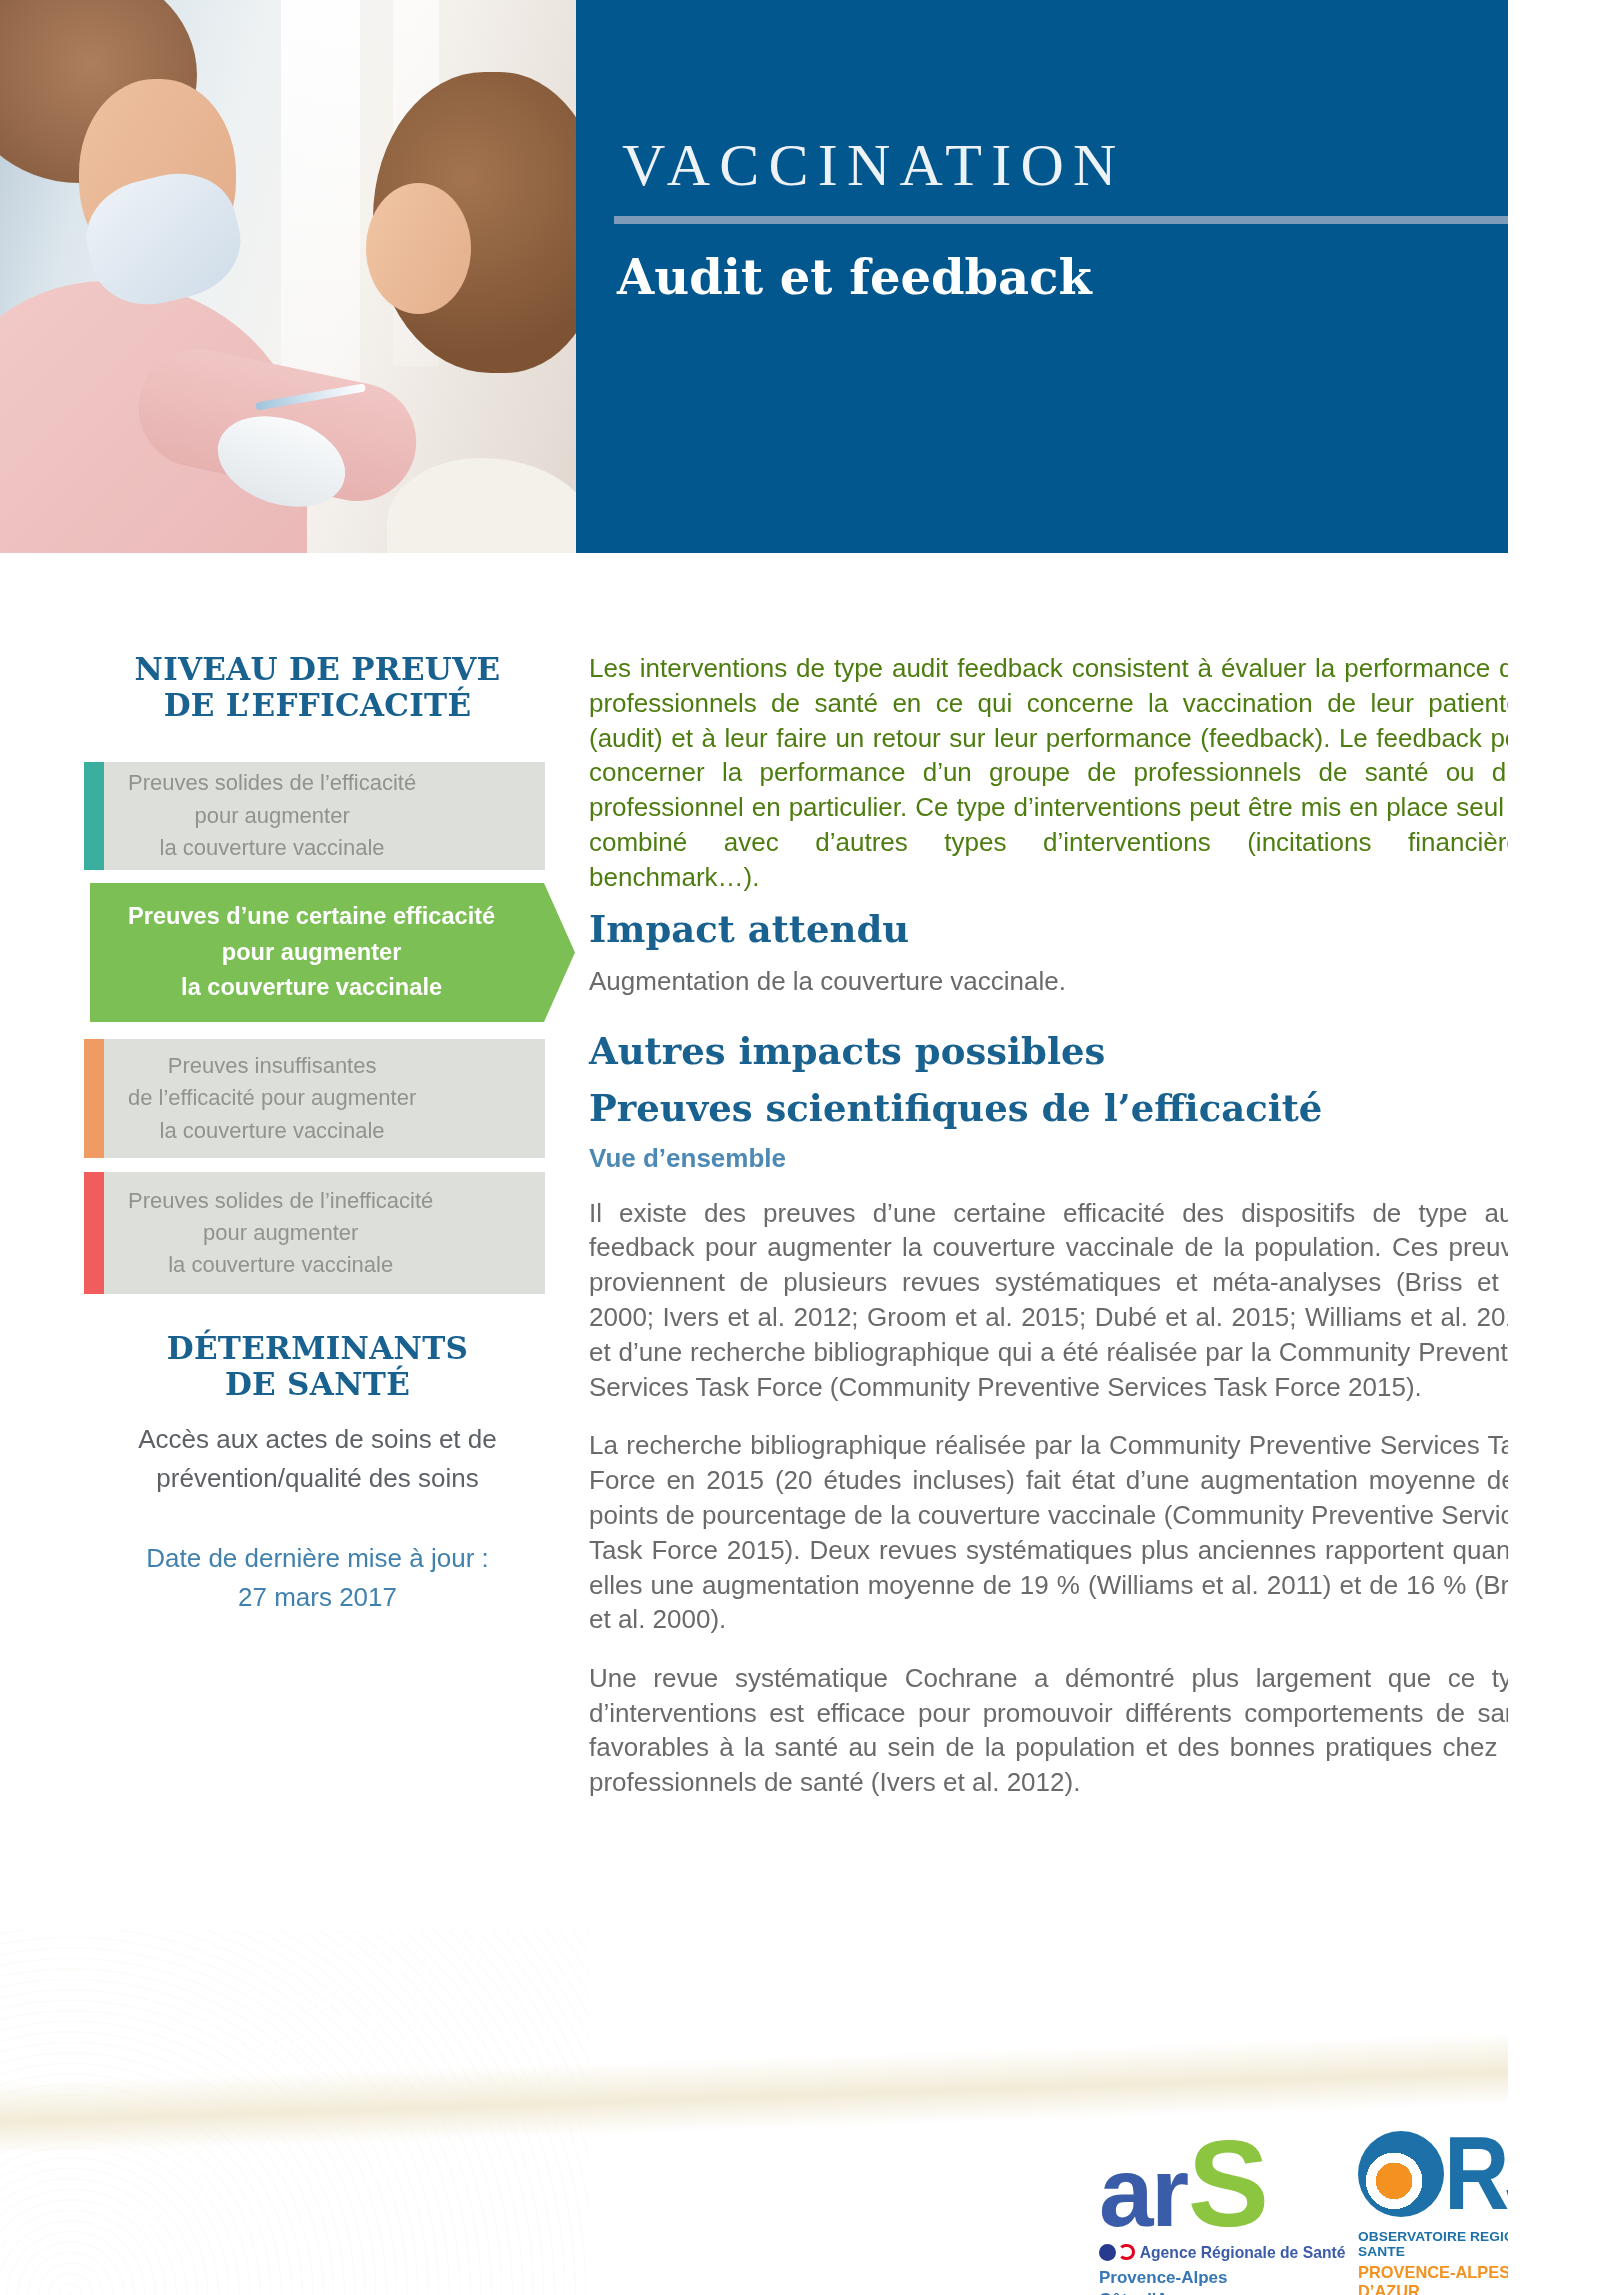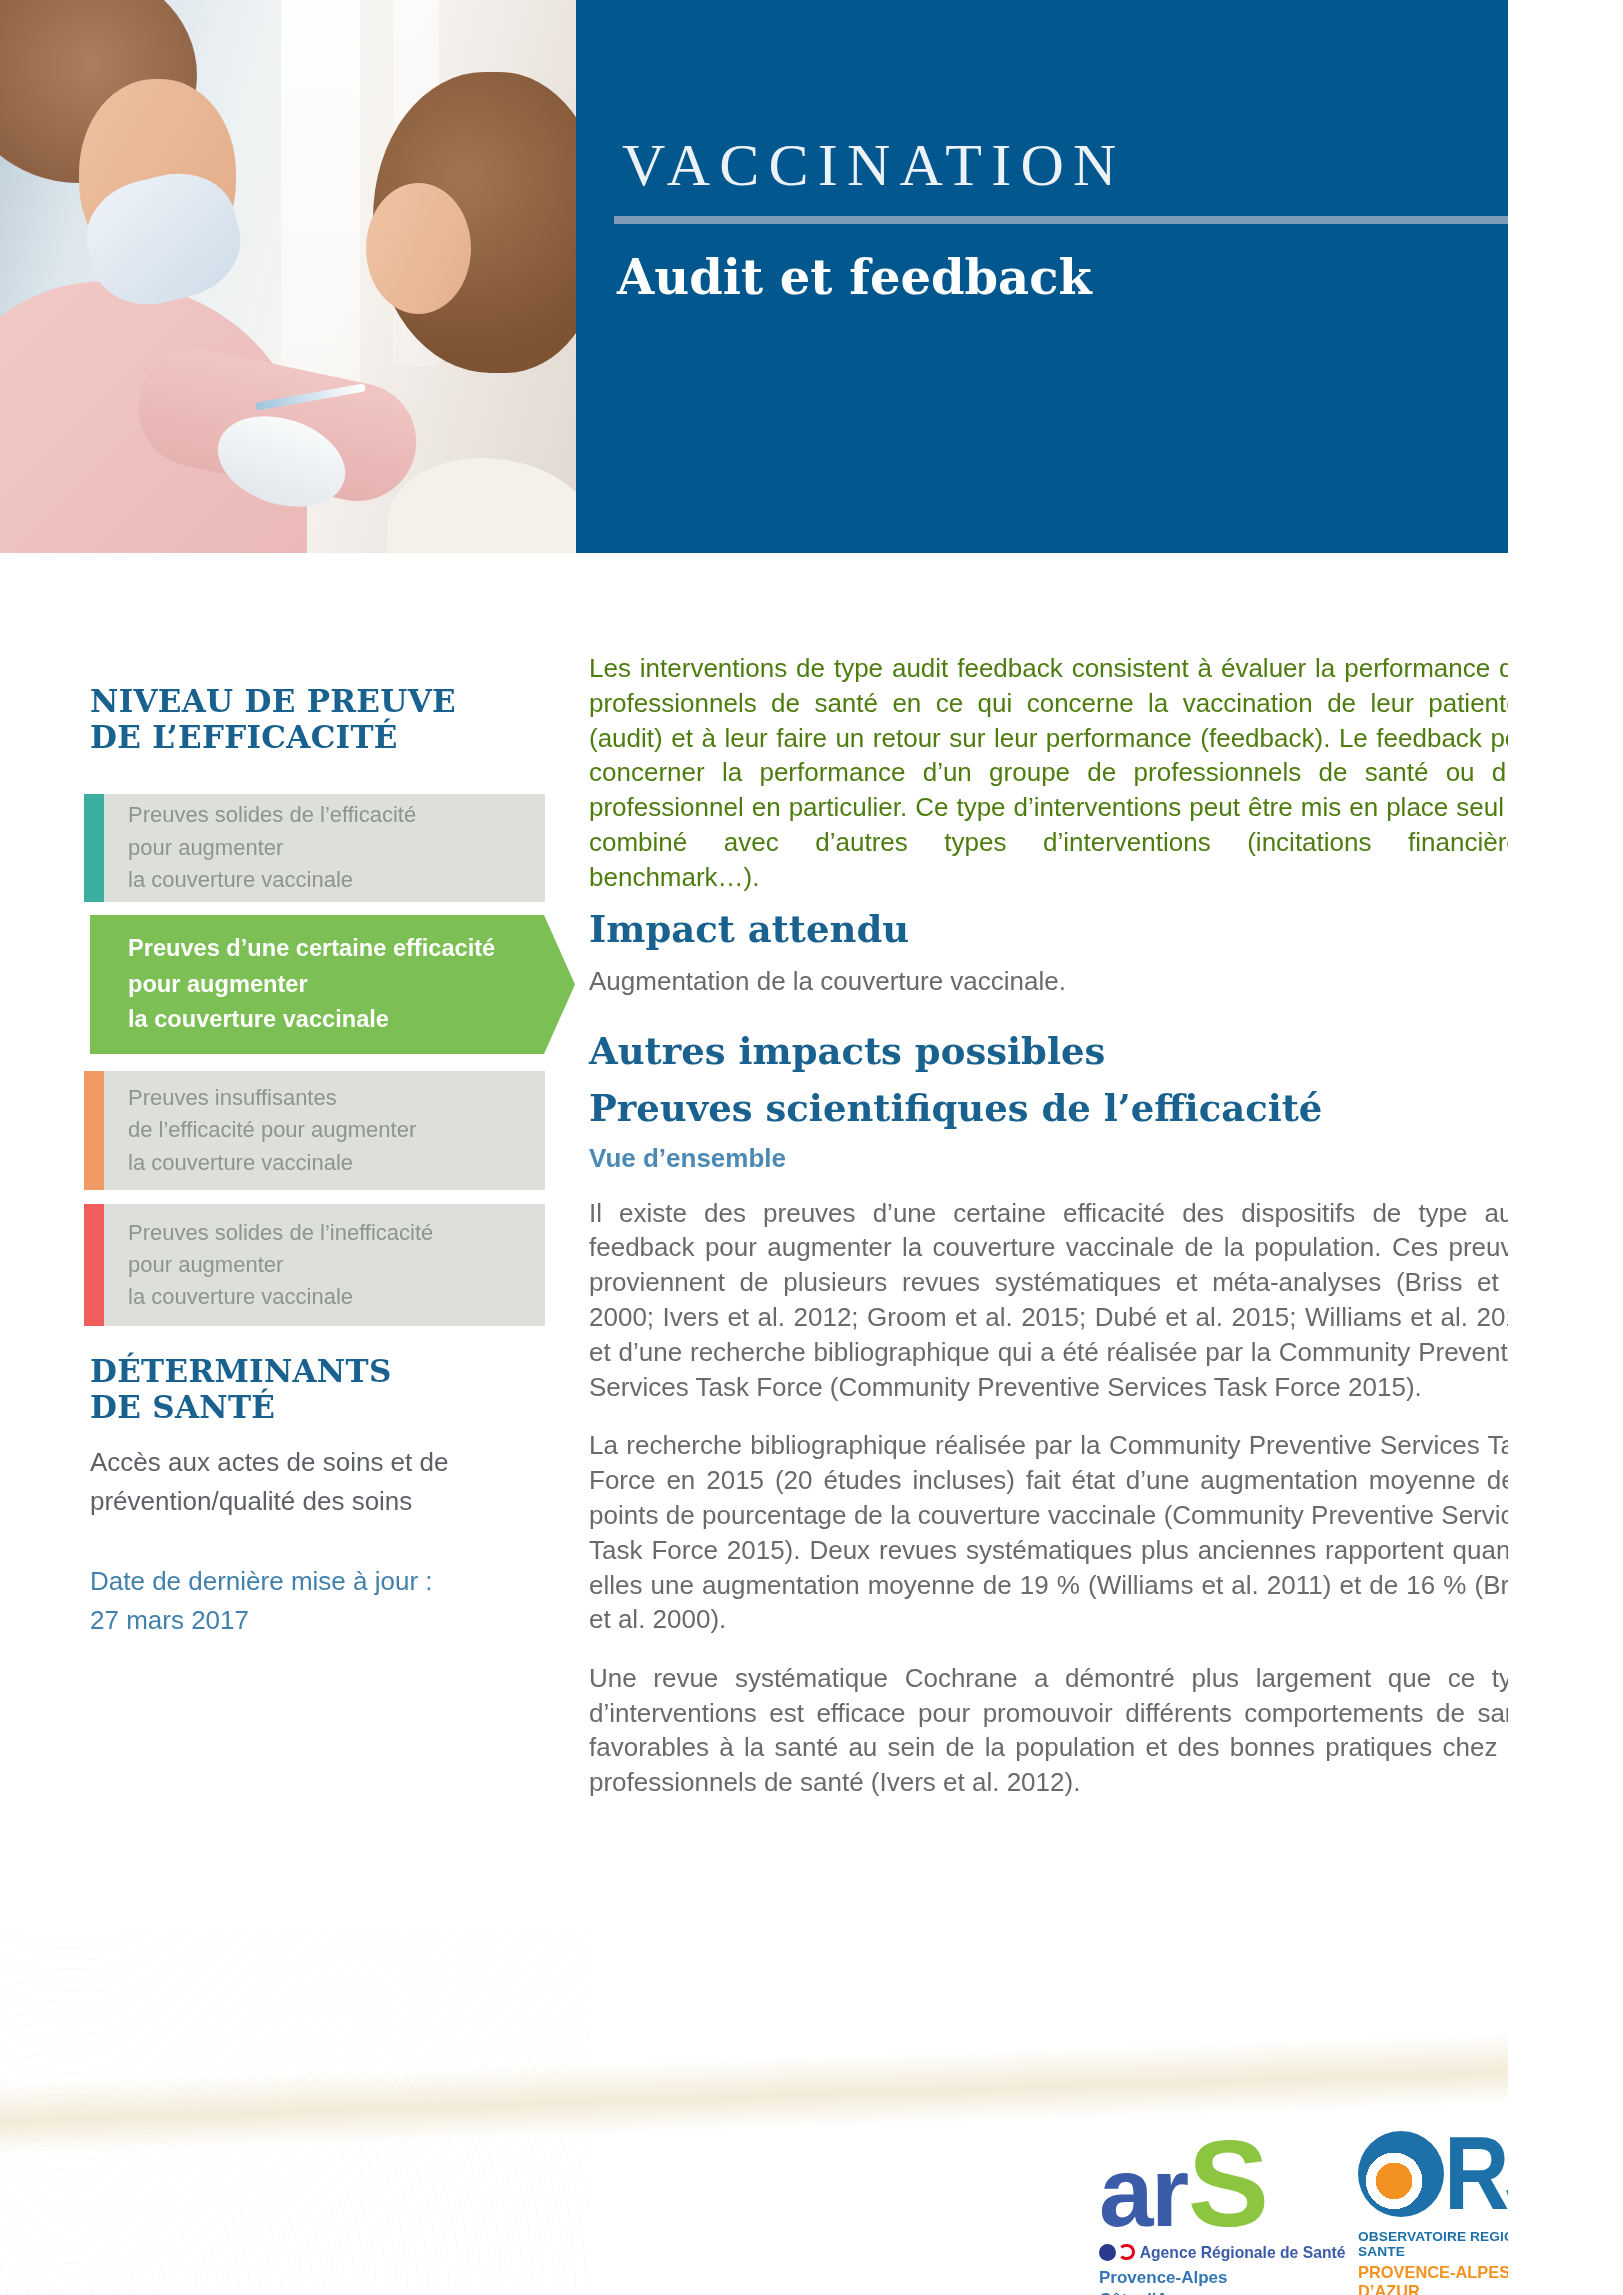--- a/index.html
+++ b/index.html
@@ -34,25 +34,25 @@
   .girl-shirt{position:absolute;right:-19.6px;top:458px;width:209px;height:144px;border-radius:45% 55% 0 0;
       background:#f4f0ea;}
   .hero-banner{position:absolute;left:576px;top:0;width:1047px;height:553px;background:#02588e;}
   .kicker{position:absolute;left:46px;top:131px;font-family:"Liberation Serif",serif;
       font-weight:400;font-size:60px;letter-spacing:9.2px;color:#edf2f6;}
   .title-rule{position:absolute;left:38px;top:216px;width:941px;height:7.9px;background:#7e9cba;}
   .hero-title{position:absolute;left:41px;top:249px;margin:0;font-family:"DejaVu Serif",serif;
       font-weight:700;font-size:48px;color:#ffffff;}
 
   
-  .sidebar{position:absolute;left:90px;top:684px;width:455px;}
+  .sidebar{position:absolute;left:90px;top:652px;width:455px;text-align:center;}
   .side-h{font-family:"DejaVu Serif",serif;font-weight:700;font-size:31px;line-height:1.16;
       color:#19618f;letter-spacing:0.3px;}
   .side-h.first{margin:0 0 38px 0;}
-  .side-h.det{margin:28px 0 17px 0;}
+  .side-h.det{margin:37px 0 17px 0;}
   .level{position:relative;display:flex;align-items:center;background:#dcdfda;margin-bottom:13px;}
   .level .bar{position:absolute;left:-5.9px;top:0;bottom:0;width:19.6px;}
   .level .bar.teal{background:#3aafa0;}
   .level .bar.orange{background:#f09a64;}
   .level .bar.red{background:#f15d5d;}
   .level .lines{padding-left:38px;font-size:22px;line-height:1.47;color:#8f948f;}
   .level.l1{height:108px;}
   .level.l3{height:119px;margin-bottom:14.4px;}
   .level.l4{height:122px;margin-bottom:0;}
   .level.arrow{height:139px;width:485px;background:#7cbf55;margin-bottom:17px;

